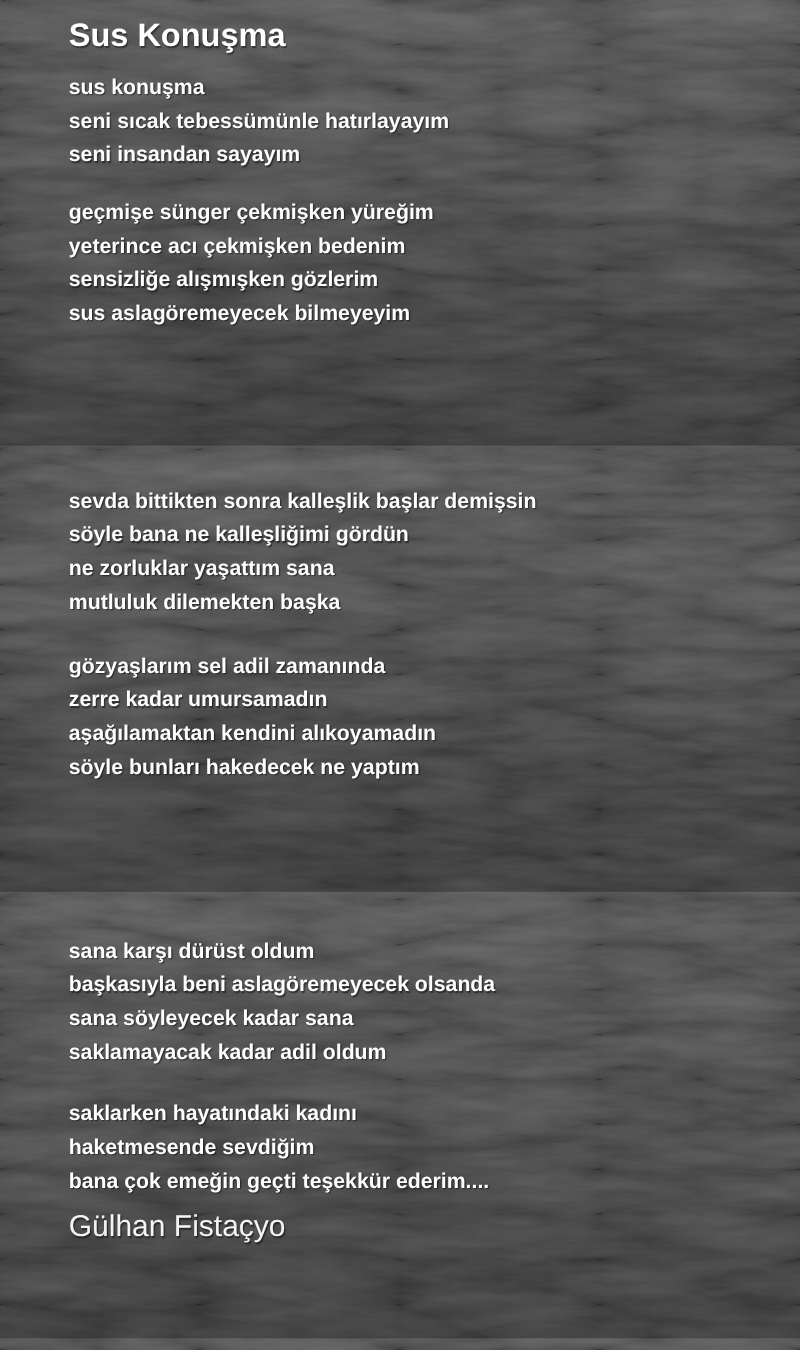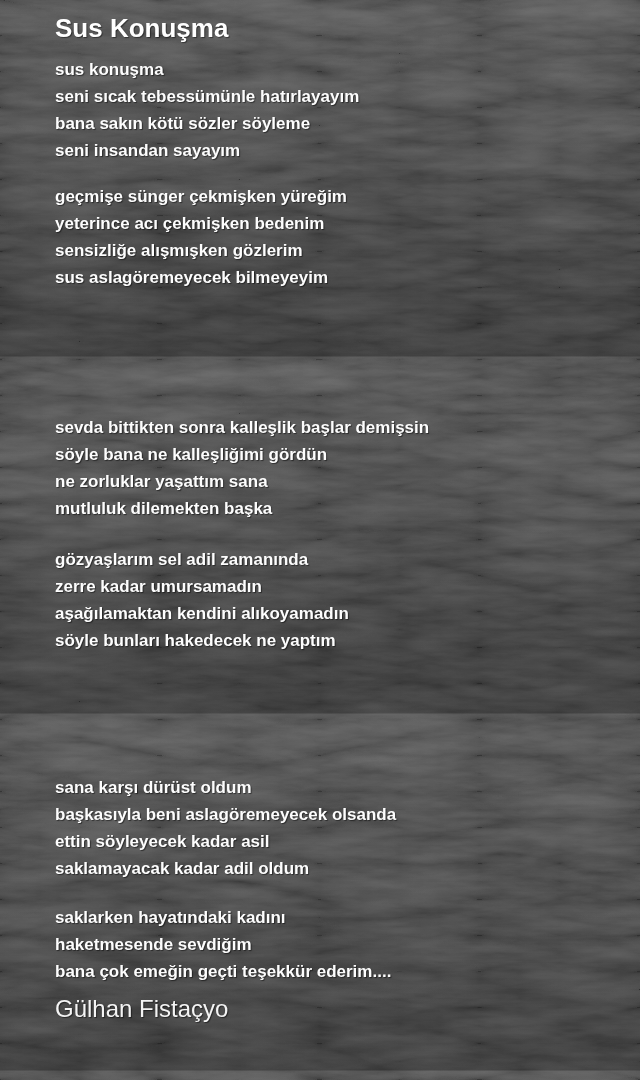--- a/index.html
+++ b/index.html
@@ -95,21 +95,20 @@
     <rect class="layer2" x="0" y="0" width="640" height="1080" filter="url(#fineGrain)"></rect>
   </svg>
 
   <div class="content">
 
     <h1 class="title">Sus Konuşma</h1>
 
     <div class="stanza first">
       <div class="line">sus konuşma</div>
       <div class="line">seni sıcak tebessümünle hatırlayayım</div>
-      <div class="line">bana sakın kötü sözler söyleme</div>
       <div class="line">seni insandan sayayım</div>
     </div>
 
     <div class="stanza">
       <div class="line">geçmişe sünger çekmişken yüreğim</div>
       <div class="line">yeterince acı çekmişken bedenim</div>
       <div class="line">sensizliğe alışmışken gözlerim</div>
       <div class="line">sus aslagöremeyecek bilmeyeyim</div>
     </div>
 
@@ -123,21 +122,21 @@
     <div class="stanza gap-md">
       <div class="line">gözyaşlarım sel adil zamanında</div>
       <div class="line">zerre kadar umursamadın</div>
       <div class="line">aşağılamaktan kendini alıkoyamadın</div>
       <div class="line">söyle bunları hakedecek ne yaptım</div>
     </div>
 
     <div class="stanza gap-lg">
       <div class="line">sana karşı dürüst oldum</div>
       <div class="line">başkasıyla beni aslagöremeyecek olsanda</div>
-      <div class="line">ettin söyleyecek kadar asil</div>
+      <div class="line">sana söyleyecek kadar sana</div>
       <div class="line">saklamayacak kadar adil oldum</div>
     </div>
 
     <div class="stanza gap-sm">
       <div class="line">saklarken hayatındaki kadını</div>
       <div class="line">haketmesende sevdiğim</div>
       <div class="line">bana çok emeğin geçti teşekkür ederim....</div>
     </div>
 
     <div class="author">Gülhan Fistaçyo</div>

